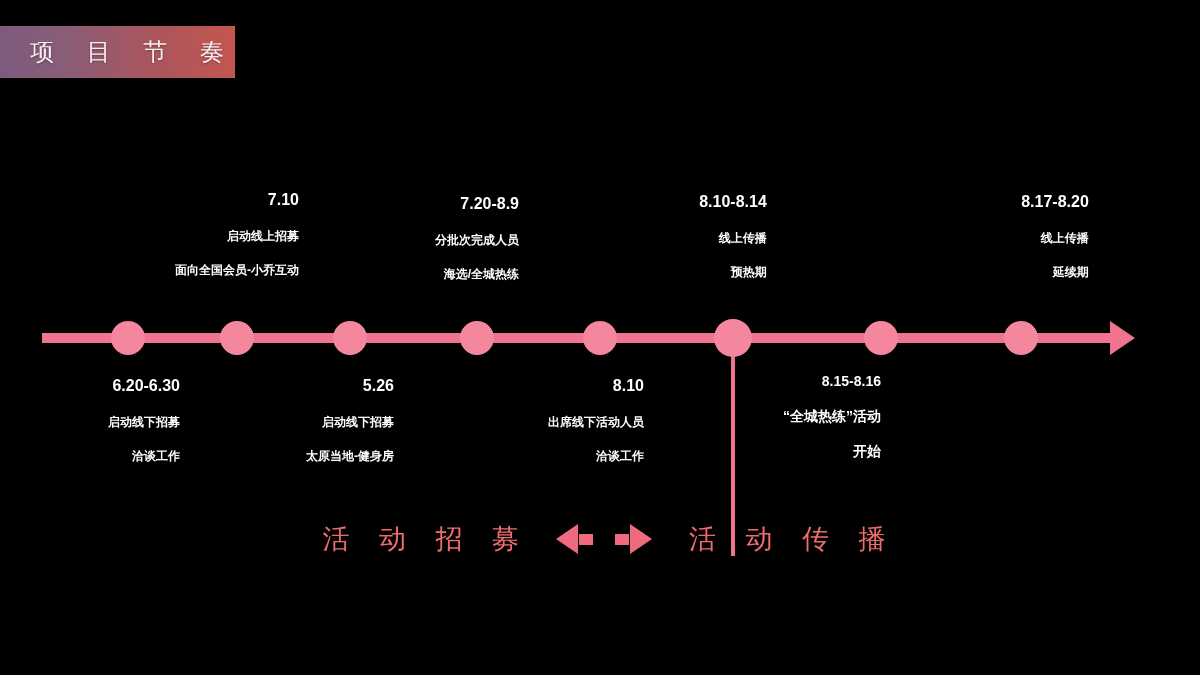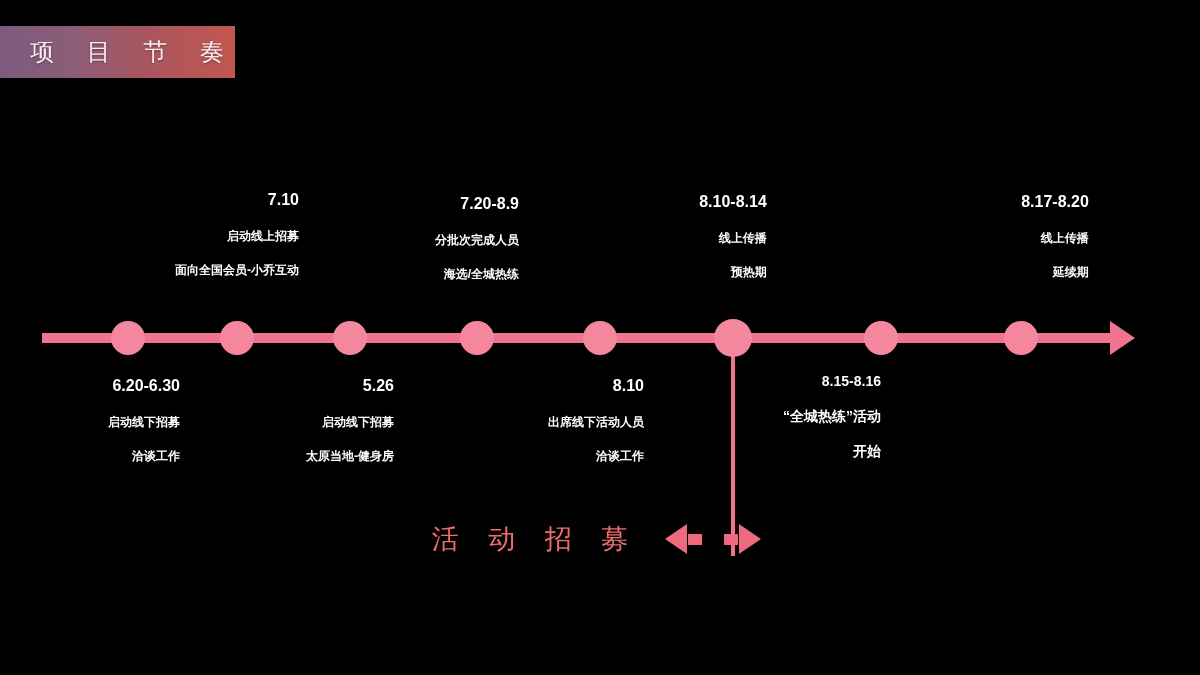--- a/index.html
+++ b/index.html
@@ -218,13 +218,14 @@
     </div>
 </div>
 
 <div id="phase-banner">
   <span class="phase-label">活 动 招 募</span>
   <span id="phase-arrow-left" class="phase-arrow"></span>
   <span class="phase-arrow-stem-l"></span>
   <span id="phase-gap"></span>
   <span class="phase-arrow-stem-r"></span>
   <span id="phase-arrow-right" class="phase-arrow"></span>
+  <span class="phase-label">活 动 传 播</span>
 </div>
 
 </body></html>

